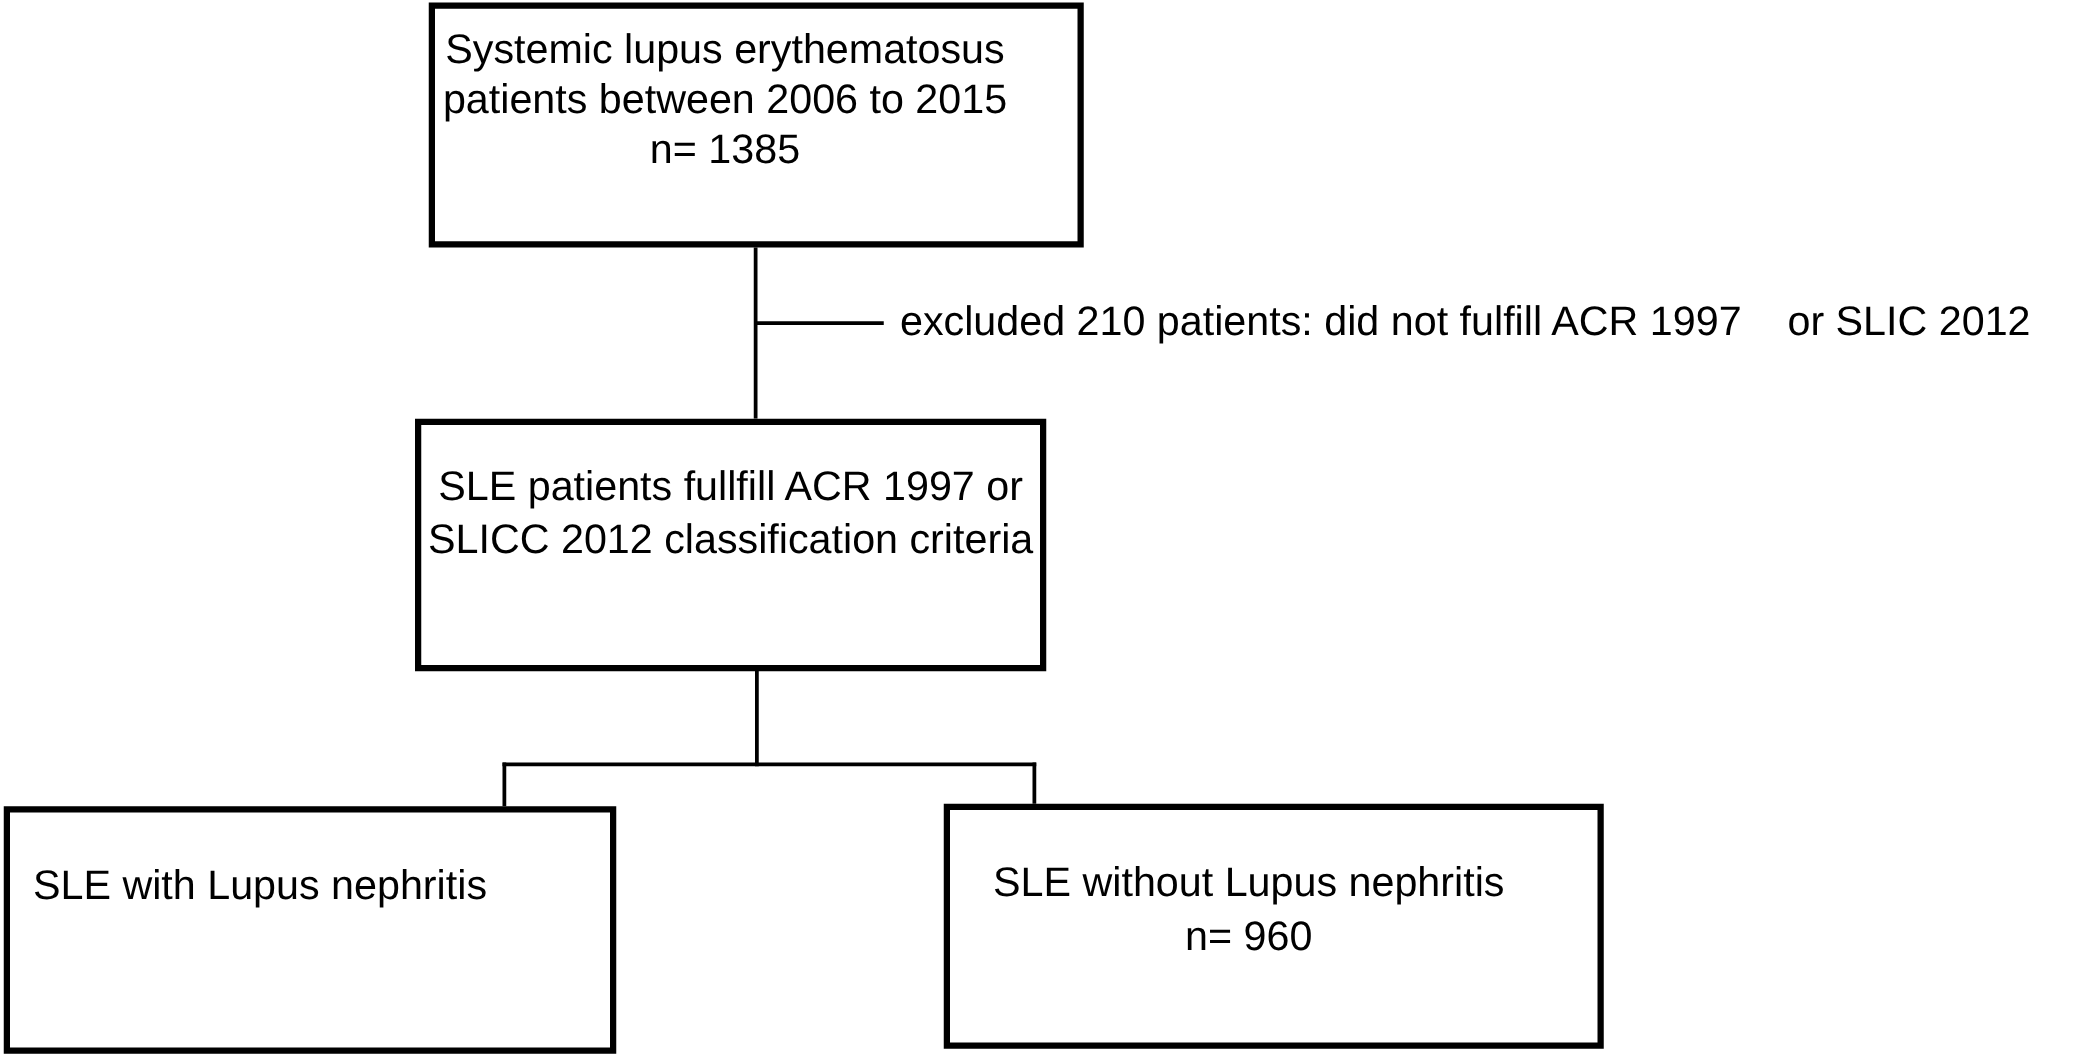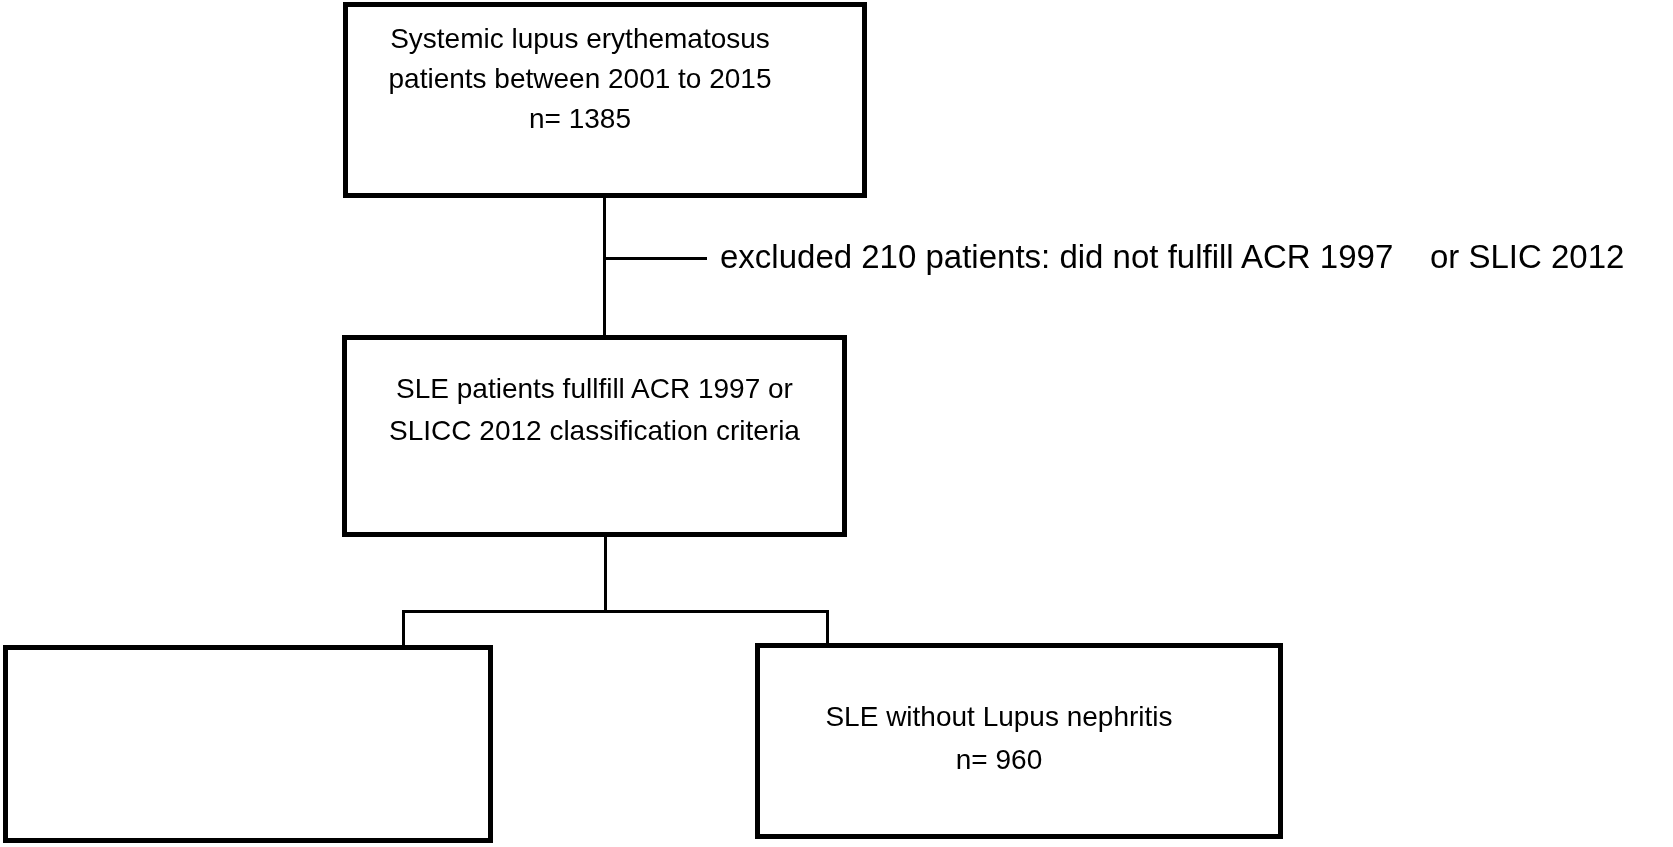--- a/index.html
+++ b/index.html
@@ -19,39 +19,39 @@
   .node {
     position: absolute;
     box-sizing: border-box;
     border: 5px solid #000000;
     background: #ffffff;
     text-align: center;
   }
   .node-text {
     width: 100%;
     box-sizing: border-box;
-    font-size: 28px;
+    font-size: 33px;
     color: #000000;
   }
   .line {
     position: absolute;
     background: #000000;
   }
   
   #box-total { left: 343px; top: 2px; width: 524px; height: 196px; }
   #box-total .node-text { padding: 12px 50px 0 0; line-height: 40px; }
   
-  #box-criteria { left: 342px; top: 335px; width: 505px; height: 202px; }
+  #box-criteria { left: 332px; top: 335px; width: 505px; height: 202px; }
   #box-criteria .node-text { padding: 28px 0 0 0; line-height: 42px; }
   
   #box-nephritis { left: 3px; top: 645px; width: 490px; height: 198px; }
   #box-nephritis .node-text { padding: 36px 80px 0 0; line-height: 43px; }
   
   #box-no-nephritis { left: 755px; top: 643px; width: 528px; height: 196px; }
-  #box-no-nephritis .node-text { padding: 47px 40px 0 0; line-height: 43px; }
+  #box-no-nephritis .node-text { padding: 36px 40px 0 0; line-height: 43px; }
   
   #conn-top-to-criteria   { left: 603px; top: 198px; width: 3px;  height: 137px; }
   #excl-branch-line       { left: 605px; top: 257px; width: 102px; height: 3px; }
   #conn-criteria-to-split { left: 604px; top: 535px; width: 3px;  height: 78px; }
   #split-line             { left: 402px; top: 610px; width: 427px; height: 3px; }
   #drop-left              { left: 402px; top: 610px; width: 3px;  height: 38px; }
   #drop-right             { left: 826px; top: 610px; width: 3px;  height: 36px; }
   
   #excl-label {
     position: absolute;
@@ -64,21 +64,21 @@
   }
 </style>
 </head>
 <body>
 
 <div id="canvas">
 
   <div class="node" id="box-total">
     <div class="node-text">
       <div>Systemic lupus erythematosus</div>
-      <div>patients between 2001 to 2015</div>
+      <div>patients between 2006 to 2015</div>
       <div>n= 1385</div>
     </div>
   </div>
 
   <div class="line" id="conn-top-to-criteria"></div>
 
   <div class="line" id="excl-branch-line"></div>
   <div id="excl-label">excluded 210 patients: did not fulfill ACR 1997    or SLIC 2012</div>
 
   <div class="node" id="box-criteria">
@@ -88,20 +88,21 @@
     </div>
   </div>
 
   <div class="line" id="conn-criteria-to-split"></div>
   <div class="line" id="split-line"></div>
   <div class="line" id="drop-left"></div>
   <div class="line" id="drop-right"></div>
 
   <div class="node" id="box-nephritis">
     <div class="node-text">
+      <div>SLE with Lupus nephritis</div>
     </div>
   </div>
 
   <div class="node" id="box-no-nephritis">
     <div class="node-text">
       <div>SLE without Lupus nephritis</div>
       <div>n= 960</div>
     </div>
   </div>
 

